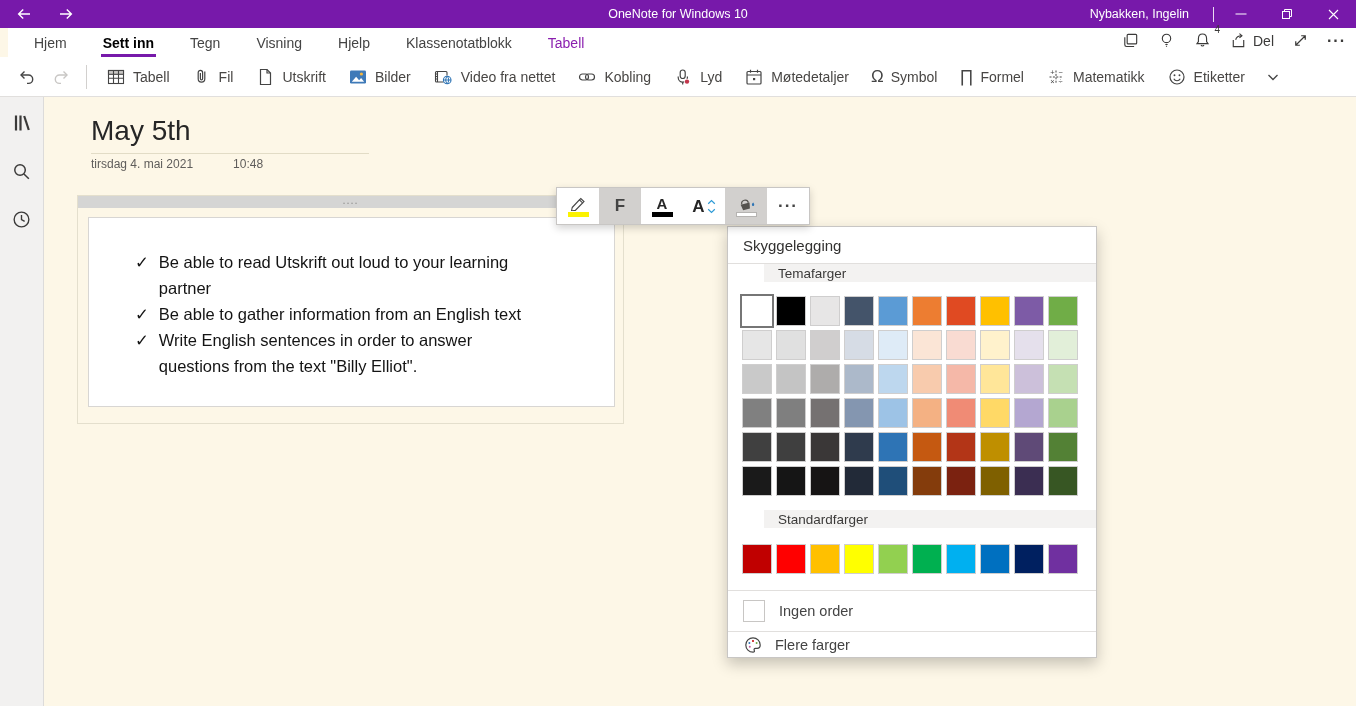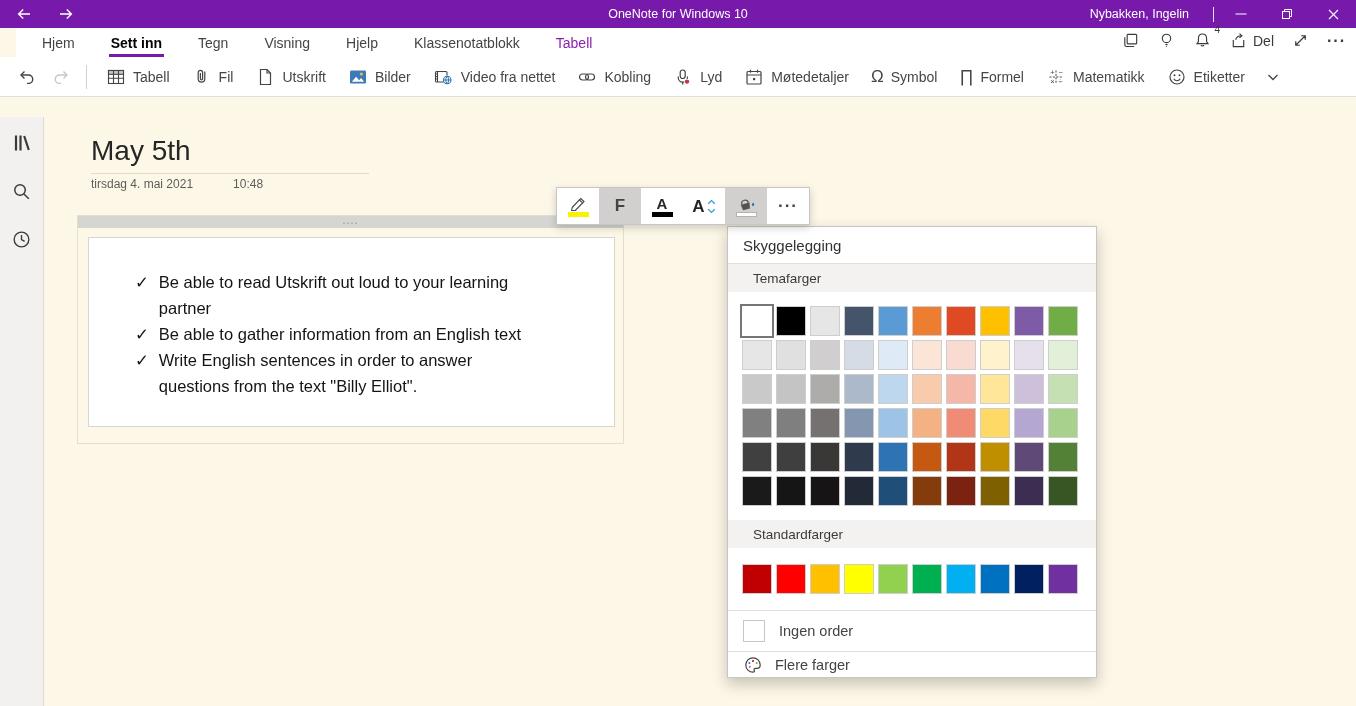--- a/index.html
+++ b/index.html
@@ -11,40 +11,40 @@
   .titlebar { position:absolute; top:0; left:0; right:0; height:28px; background:#7719AA; display:flex; align-items:center; color:#fff; }
   .nav-arrows { display:flex; align-items:center; gap:22px; padding-left:14px; }
   .nav-btn { width:20px; height:20px; display:flex; align-items:center; justify-content:center; cursor:pointer; }
   .tb-title { position:absolute; left:50%; transform:translateX(-50%); font-size:12.5px; }
   .tb-right { position:absolute; right:0; top:0; height:28px; display:flex; align-items:center; }
   .tb-user { font-size:12.5px; margin-right:24px; }
   .tb-divider { width:1px; height:15px; background:rgba(255,255,255,.85); margin-right:4px; }
   .win-btn { width:46px; height:28px; display:flex; align-items:center; justify-content:center; }
 
   
-  .tabrow { position:absolute; top:28px; left:16px; right:0; height:29px; background:#fff; display:flex; align-items:stretch; padding-left:8px; }
+  .tabrow { position:absolute; top:28px; left:8px; right:0; height:29px; background:#fff; display:flex; align-items:stretch; padding-left:8px; }
   .tab { position:relative; display:flex; align-items:center; padding:0 18px; font-size:14px; color:#444; cursor:pointer; }
   .tab.active { font-weight:bold; color:#000; }
   .tab.active::after { content:""; position:absolute; left:16px; right:16px; bottom:0; height:3px; background:#7719AA; }
   .tab.contextual { color:#8A1FAF; }
   .quick-actions { position:absolute; top:31px; right:10px; display:flex; align-items:center; gap:17px; color:#3B3A39; }
   .qa-btn { display:flex; align-items:center; gap:5px; font-size:14px; cursor:pointer; position:relative; }
   .bell-badge { position:absolute; top:-7px; right:-8px; font-size:10px; color:#3B3A39; }
   .more-h { font-size:16px; font-weight:bold; letter-spacing:1px; color:#3B3A39; }
 
   
   .ribbon { position:absolute; top:57px; left:0; right:0; height:40px; background:#fff; border-bottom:1px solid #E1DFDD; display:flex; align-items:center; padding-left:10px; }
   .rbtn { display:flex; align-items:center; gap:7px; padding:0 11px; height:100%; font-size:14px; color:#484644; cursor:pointer; white-space:nowrap; }
   .icon-btn { width:34px; height:100%; display:flex; align-items:center; justify-content:center; cursor:pointer; }
   .icon-btn.disabled { color:#C8C6C4; }
   .v-div { width:1px; height:24px; background:#D2D0CE; margin:0 8px; }
   .glyph { font-size:17px; color:#444; }
 
   
-  .workspace { position:absolute; top:97px; left:0; right:0; bottom:0; display:flex;margin-top:20px; }
+  .workspace { position:absolute; top:97px; left:0; right:0; bottom:0; display:flex; }
   .sidebar { width:44px; background:#F2F1F0; border-right:1px solid #DCDBDA; display:flex; flex-direction:column; align-items:center; padding-top:14px; gap:24px; }
   .side-btn { width:24px; height:24px; display:flex; align-items:center; justify-content:center; color:#3B3A39; cursor:pointer; }
   .canvas { flex:1; background:#FDF7E7; position:relative; }
 
   .page-title { position:absolute; left:47px; top:18px; font-size:28px; font-weight:300; color:#262626; }
   .title-rule { position:absolute; left:47px; top:56px; width:278px; border-top:1px solid #E2DCC6; }
   .date-line { position:absolute; left:47px; top:60px; font-size:12px; color:#5F5D5B; display:flex; gap:40px; }
 
   
   .note-outline { position:absolute; left:33px; top:98px; width:547px; height:229px; border:1px solid #E4DFCD; background:transparent; }
@@ -67,21 +67,21 @@
   .bar-yellow { background:#FBF200; }
   .bar-black { background:#000; }
   .bar-white { background:#fff; border:1px solid #B5B3B1; }
   .mt-size { display:flex; align-items:center; gap:2px; }
   .mt-size .mt-A { font-size:17px; }
   .mt-more { font-size:17px; font-weight:bold; letter-spacing:1px; }
 
   
   .dropdown { position:absolute; left:727px; top:226px; width:370px; background:#fff; border:1px solid #C8C6C4; box-shadow:0 6px 14px rgba(0,0,0,.22); z-index:4; }
   .dd-title { height:37px; display:flex; align-items:center; padding-left:15px; font-size:15px; color:#323130; border-bottom:1px solid #E1DFDD; }
-  .dd-section { height:28px; background:#F3F2F1; display:flex; align-items:center; padding-left:25px; font-size:13.5px; color:#3B3A39; }
+  .dd-section { height:18px; background:#F3F2F1; display:flex; align-items:center; padding-left:14px; font-size:13.5px; color:#3B3A39;margin-left:36px; }
   .swatch-grid { padding:14px 0 14px 14px; display:grid; grid-template-columns:repeat(10,30px); gap:4px; }
   .swatch-grid.standard { padding:16px 0 16px 14px; }
   .swatch { width:30px; height:30px; border:1px solid #CFCECE; cursor:pointer; }
   .swatch.selected { outline:2px solid #767676; outline-offset:0; border-color:#fff; }
   .dd-row { display:flex; align-items:center; border-top:1px solid #E1DFDD; padding-left:15px; font-size:14.5px; color:#444; cursor:pointer; }
   .dd-row.no-color { height:41px; }
   .dd-row.more-colors { height:26px; }
   .no-color-swatch { width:22px; height:22px; background:#fff; border:1px solid #C8C6C4; margin-right:14px; }
   .palette-icon-wrap { margin-right:12px; display:flex; }
 </style>

